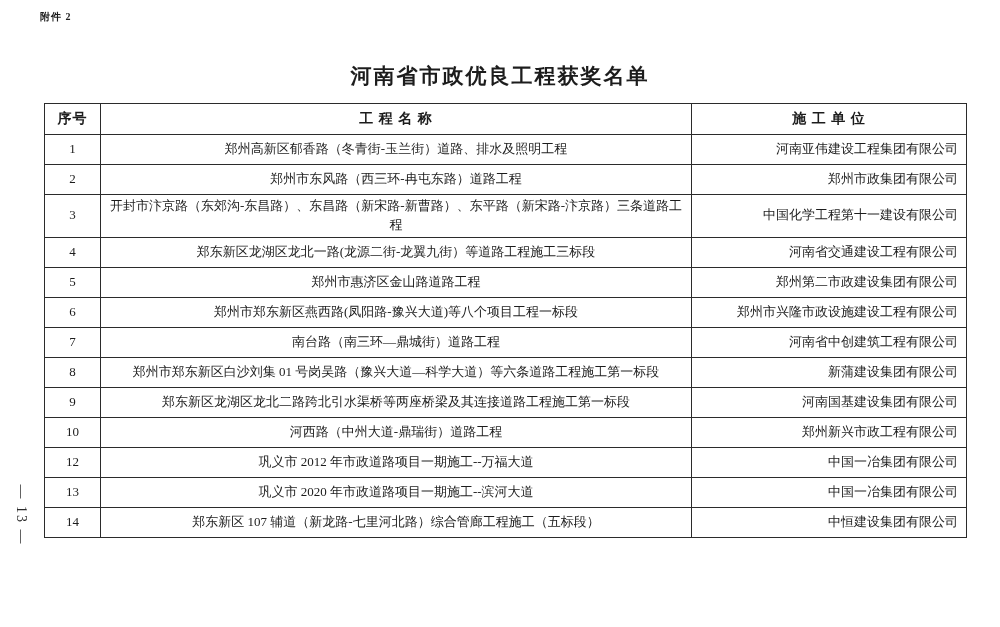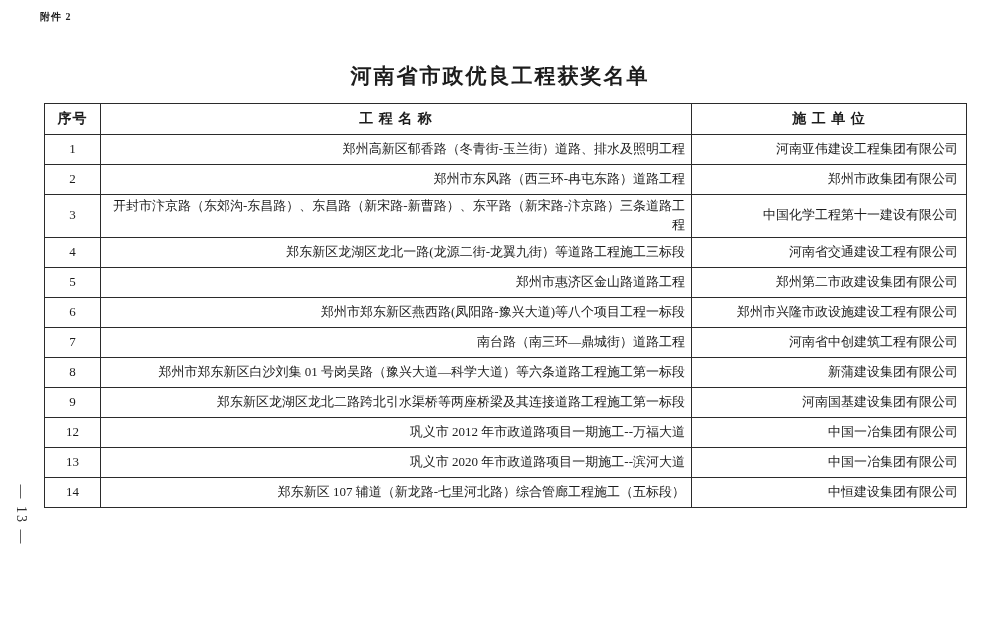--- a/index.html
+++ b/index.html
@@ -37,21 +37,21 @@
     vertical-align: middle;
     line-height: 1.45;
   }
   .award-table { border: 1.5px solid #2b2b2b; }
   .award-table th {
     height: 31px; font-size: 14px; font-weight: bold;
     text-align: center; letter-spacing: 1px;
   }
   .award-table td { height: 30px; }
   .award-table td.no { text-align: center; }
-  .award-table td.project { text-align: right; padding: 2px 6px; }
+  .award-table td.project { text-align: center; padding: 2px 6px; }
   .award-table td.company { text-align: right; padding: 2px 8px; }
 
   .page-number {
     position: absolute; left: -31px; top: 505px;
     width: 100px; height: 20px;
     text-align: center; font-size: 14px; letter-spacing: 2px;
     transform: rotate(90deg);
     color: #2a2a2a;
   }
 </style>
@@ -117,20 +117,25 @@
           <td class="no">8</td>
           <td class="project">郑州市郑东新区白沙刘集 01 号岗吴路（豫兴大道—科学大道）等六条道路工程施工第一标段</td>
           <td class="company">新蒲建设集团有限公司</td>
         </tr>
         <tr>
           <td class="no">9</td>
           <td class="project">郑东新区龙湖区龙北二路跨北引水渠桥等两座桥梁及其连接道路工程施工第一标段</td>
           <td class="company">河南国基建设集团有限公司</td>
         </tr>
         <tr>
+          <td class="no">10</td>
+          <td class="project">河西路（中州大道-鼎瑞街）道路工程</td>
+          <td class="company">郑州新兴市政工程有限公司</td>
+        </tr>
+        <tr>
           <td class="no">12</td>
           <td class="project">巩义市 2012 年市政道路项目一期施工--万福大道</td>
           <td class="company">中国一冶集团有限公司</td>
         </tr>
         <tr>
           <td class="no">13</td>
           <td class="project">巩义市 2020 年市政道路项目一期施工--滨河大道</td>
           <td class="company">中国一冶集团有限公司</td>
         </tr>
         <tr>

